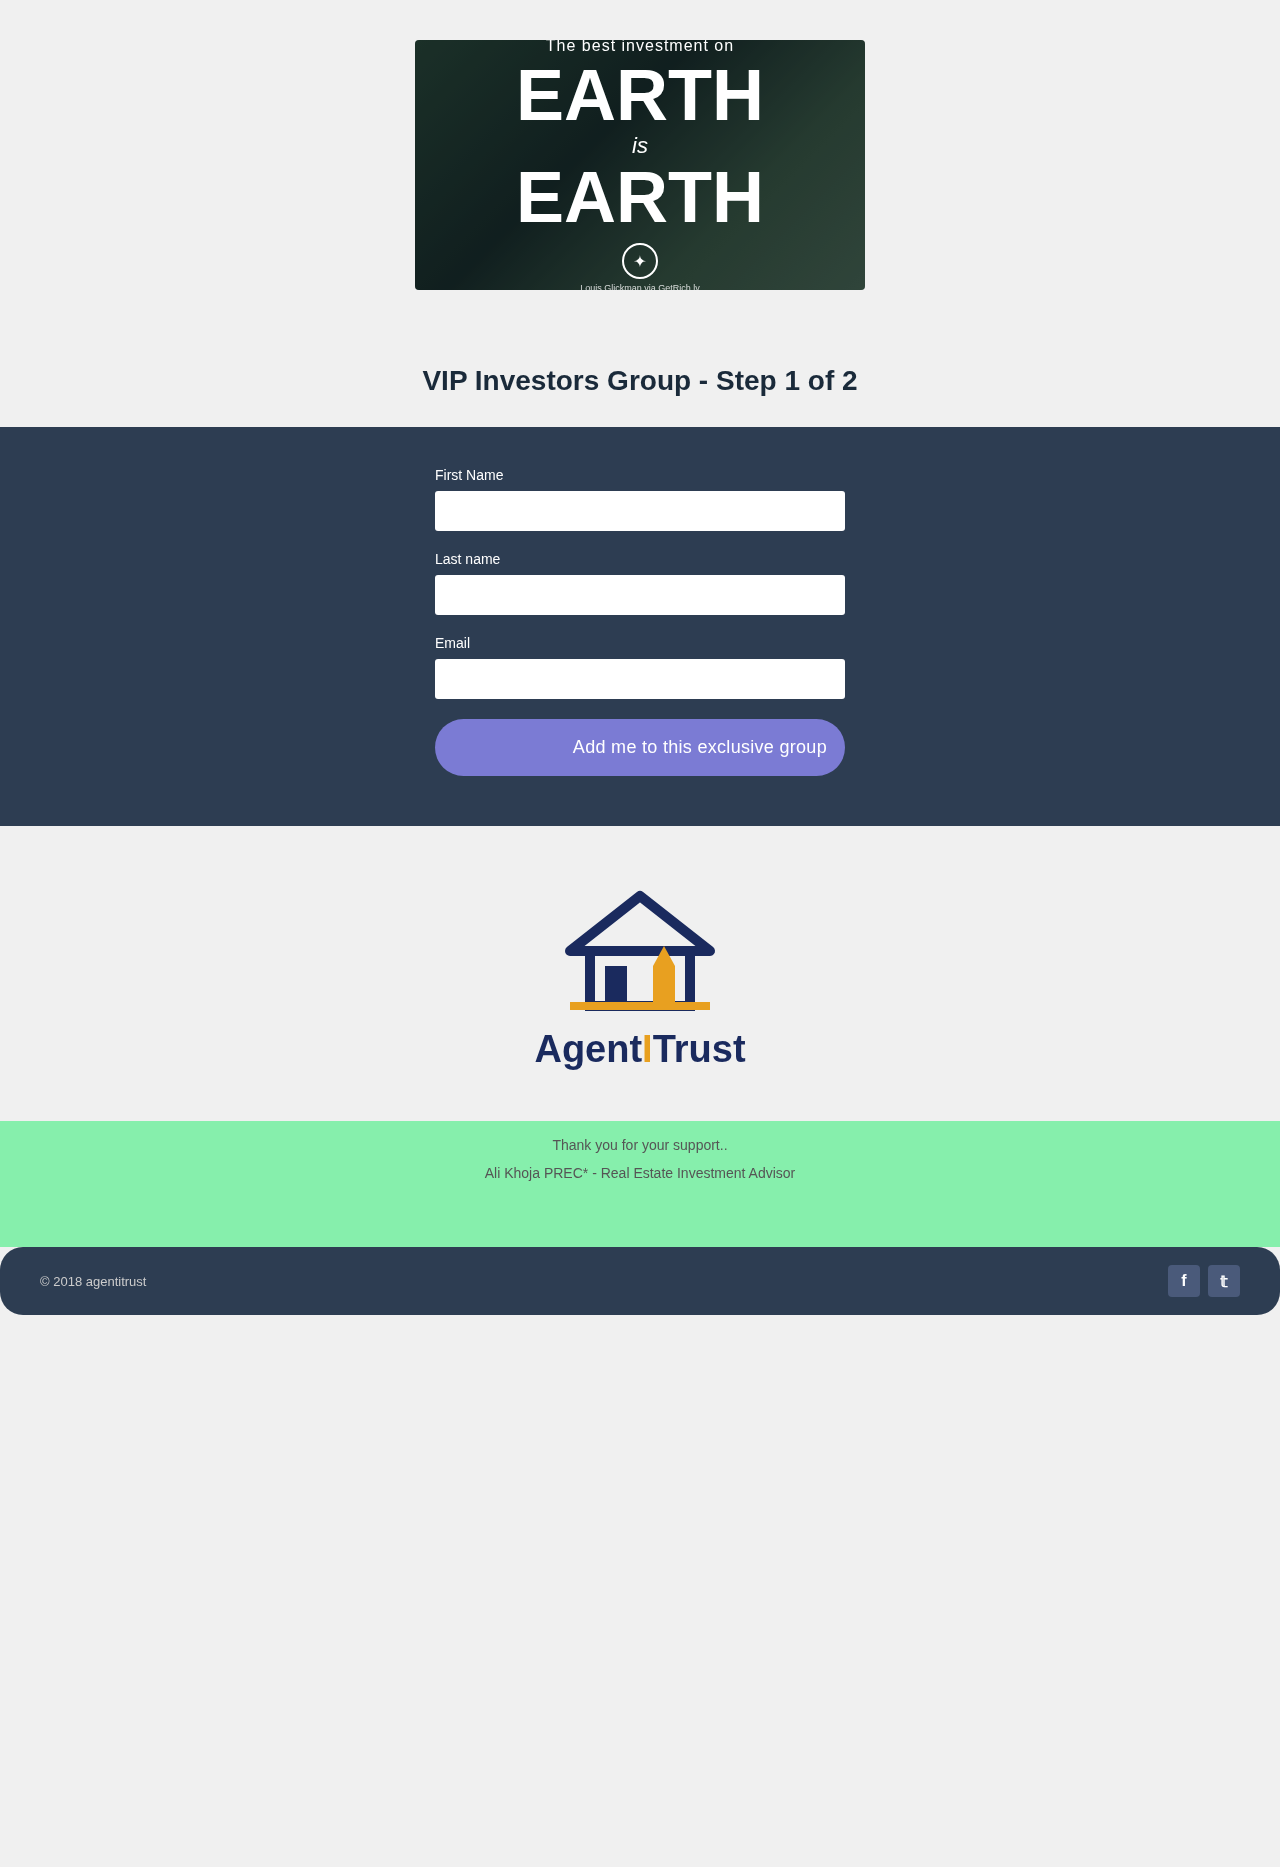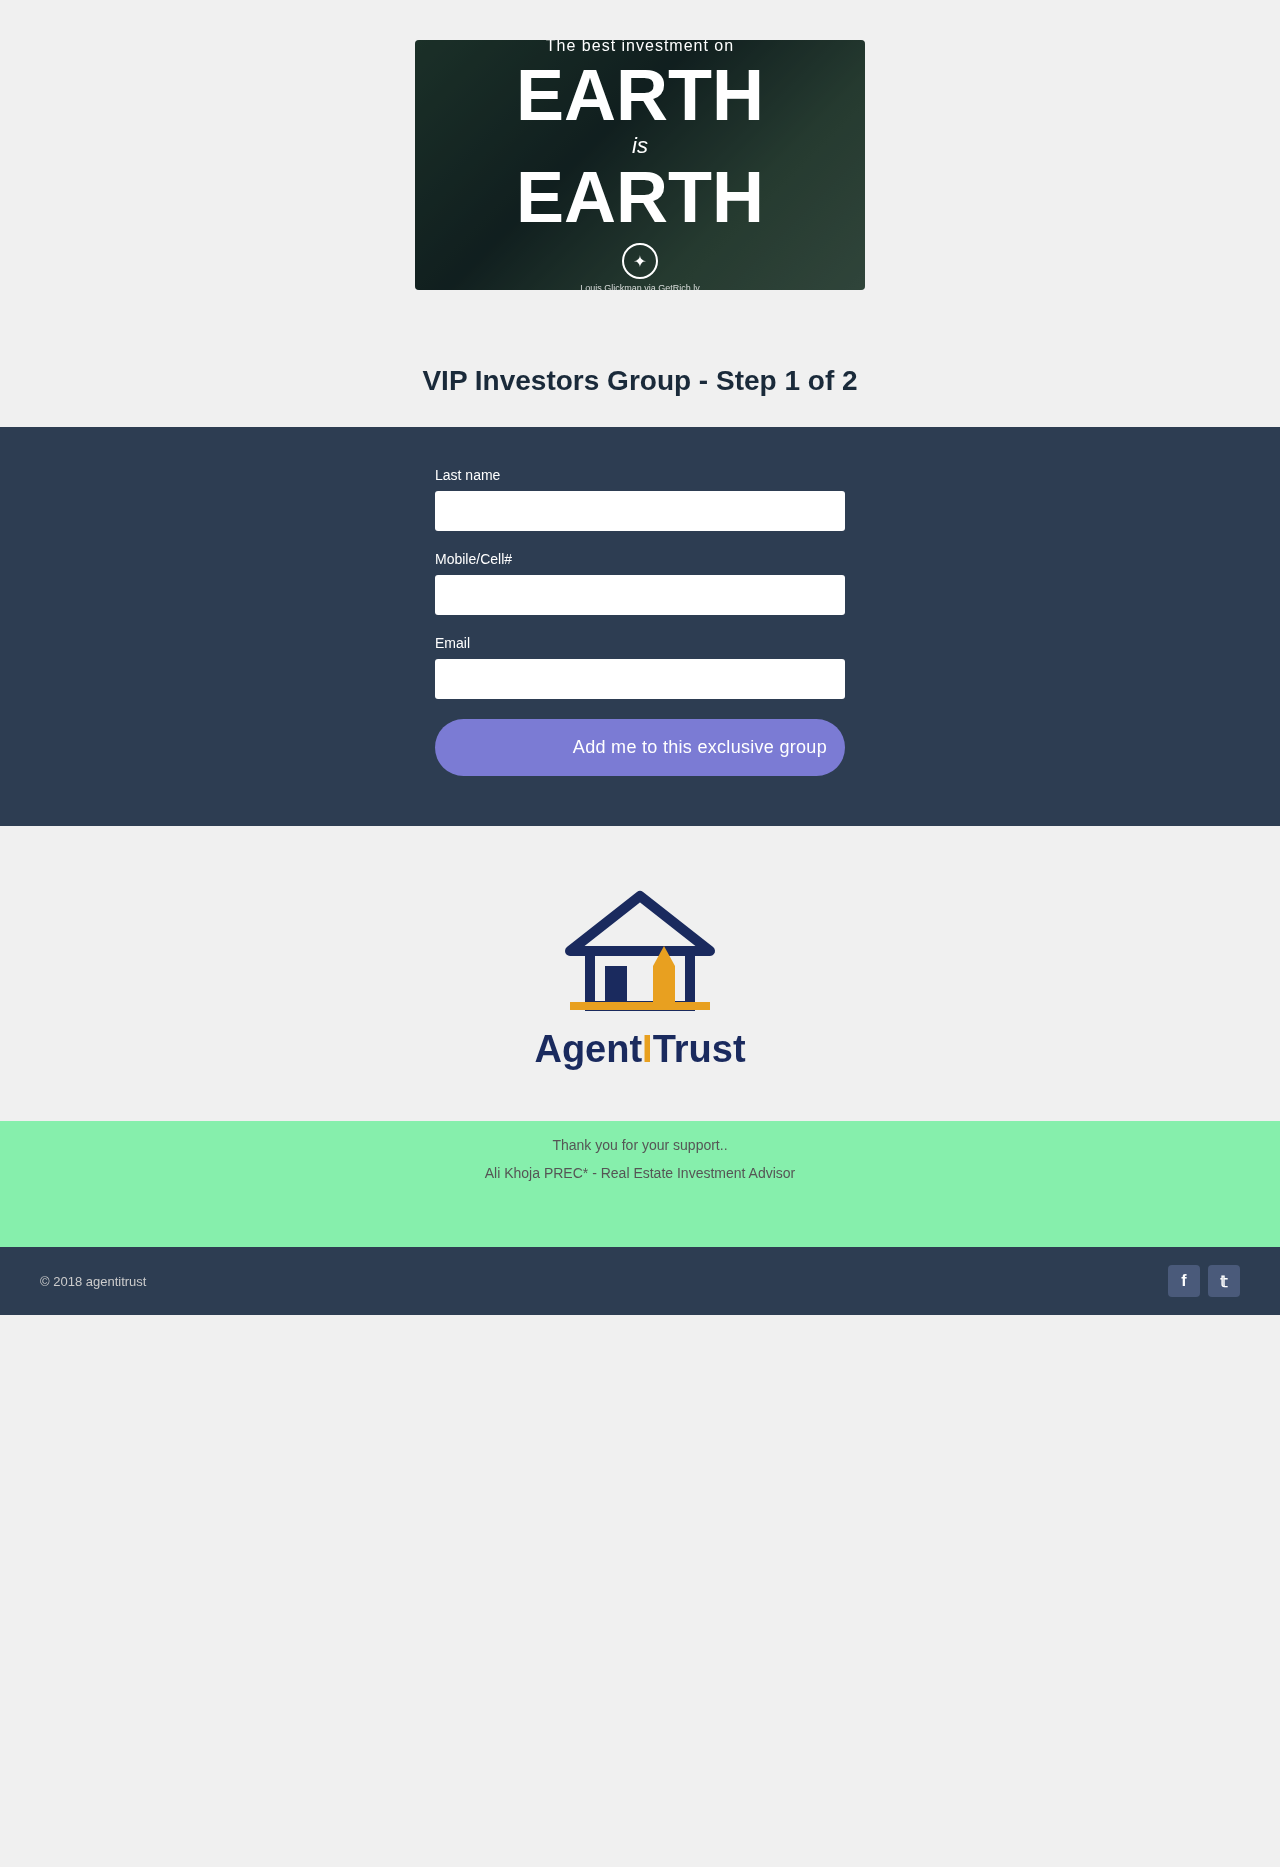--- a/index.html
+++ b/index.html
@@ -223,20 +223,21 @@
       text-decoration: none;
     }
 
     
     .footer {
       background: #2d3d52;
       padding: 18px 40px;
       display: flex;
       align-items: center;
       justify-content: space-between;
+      border-radius: 23px;
     }
 
     .footer-copyright {
       color: #ccc;
       font-size: 13px;
     }
 
     .footer-social {
       display: flex;
       gap: 8px;
@@ -276,30 +277,30 @@
 </div>
 
 <div class="page-title-section">
   <h1 class="page-title">VIP Investors Group - Step 1 of 2</h1>
 </div>
 
 <div class="form-section">
   <div class="form-container">
     <form>
 
+      <div class="form-group">
+        <label class="form-label">First Name</label>
+        <input class="form-input" type="text" placeholder="" style="">
+      </div>
 
       <div class="form-group">
         <label class="form-label">Last name</label>
         <input class="form-input" type="text" placeholder="" style="">
       </div>
 
-      <div class="form-group">
-        <label class="form-label">Mobile/Cell#</label>
-        <input class="form-input" type="text" placeholder="" style="">
-      </div>
 
       <div class="form-group">
         <label class="form-label">Email</label>
         <input class="form-input" type="email" placeholder="" style="">
       </div>
 
 
       <button class="submit-button" type="submit">Add me to this exclusive group</button>
 
     </form>

